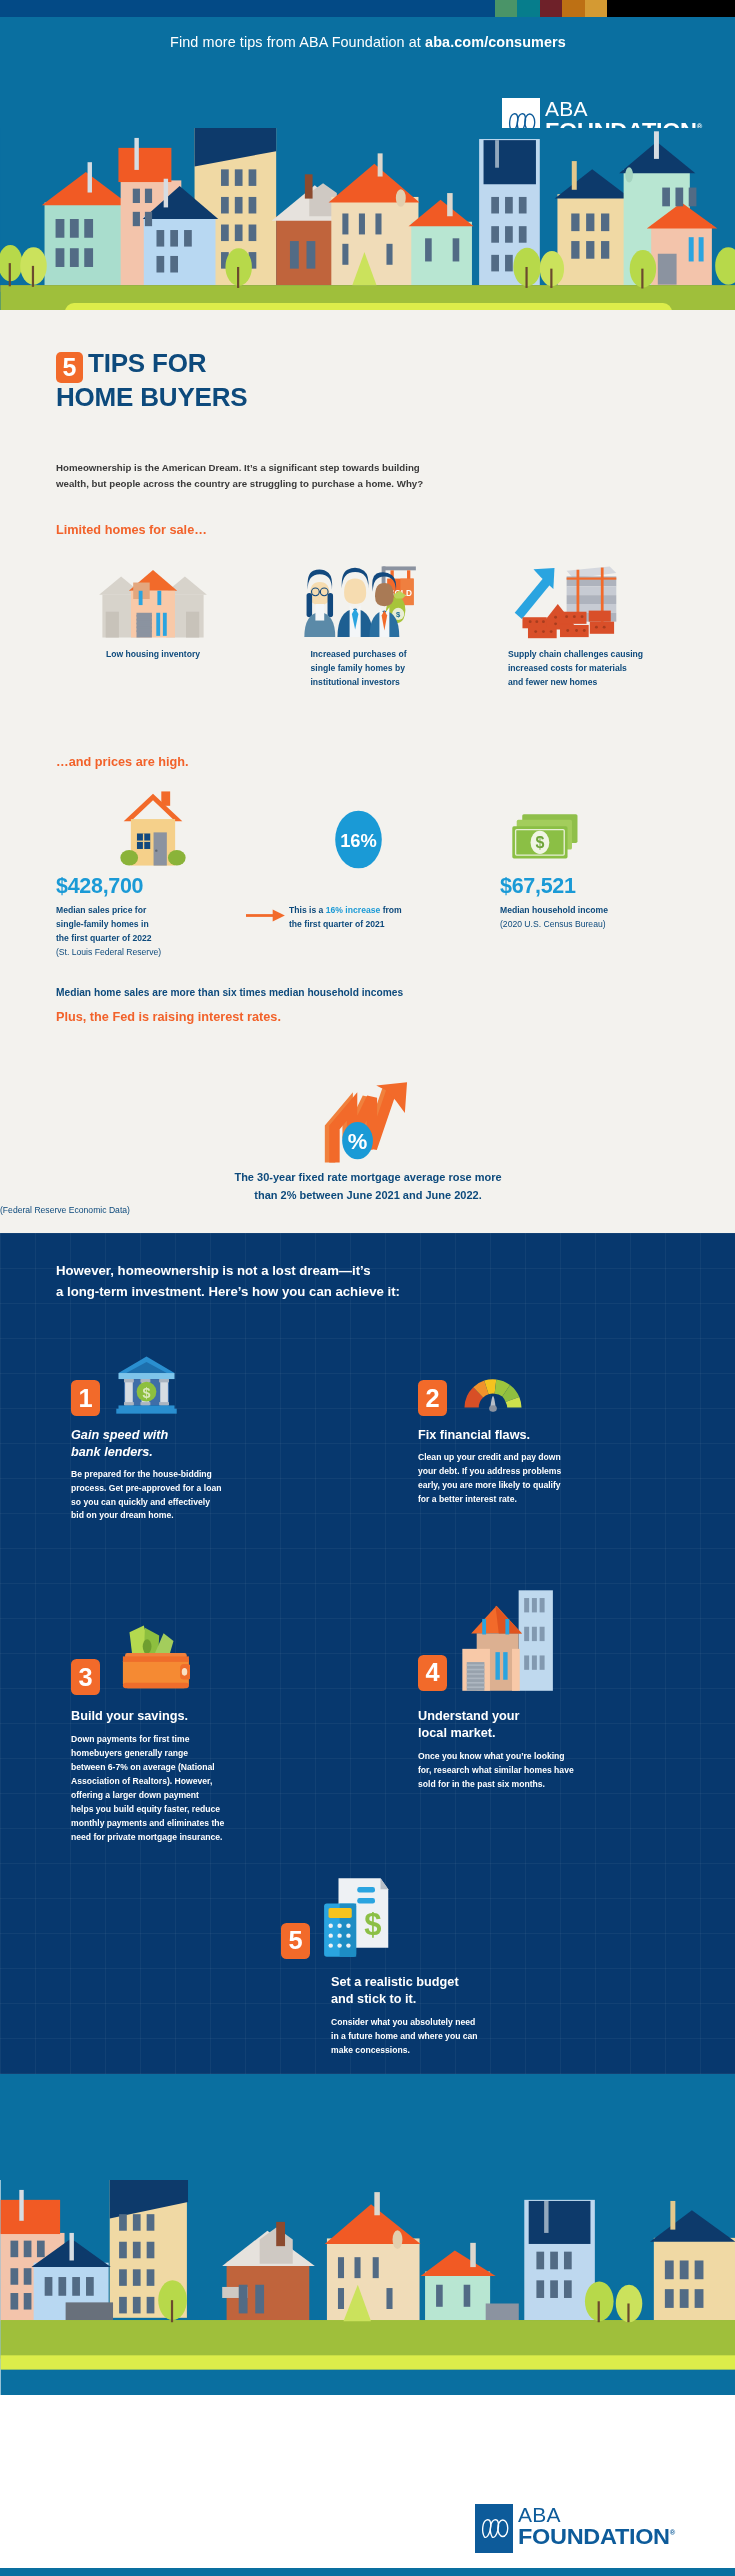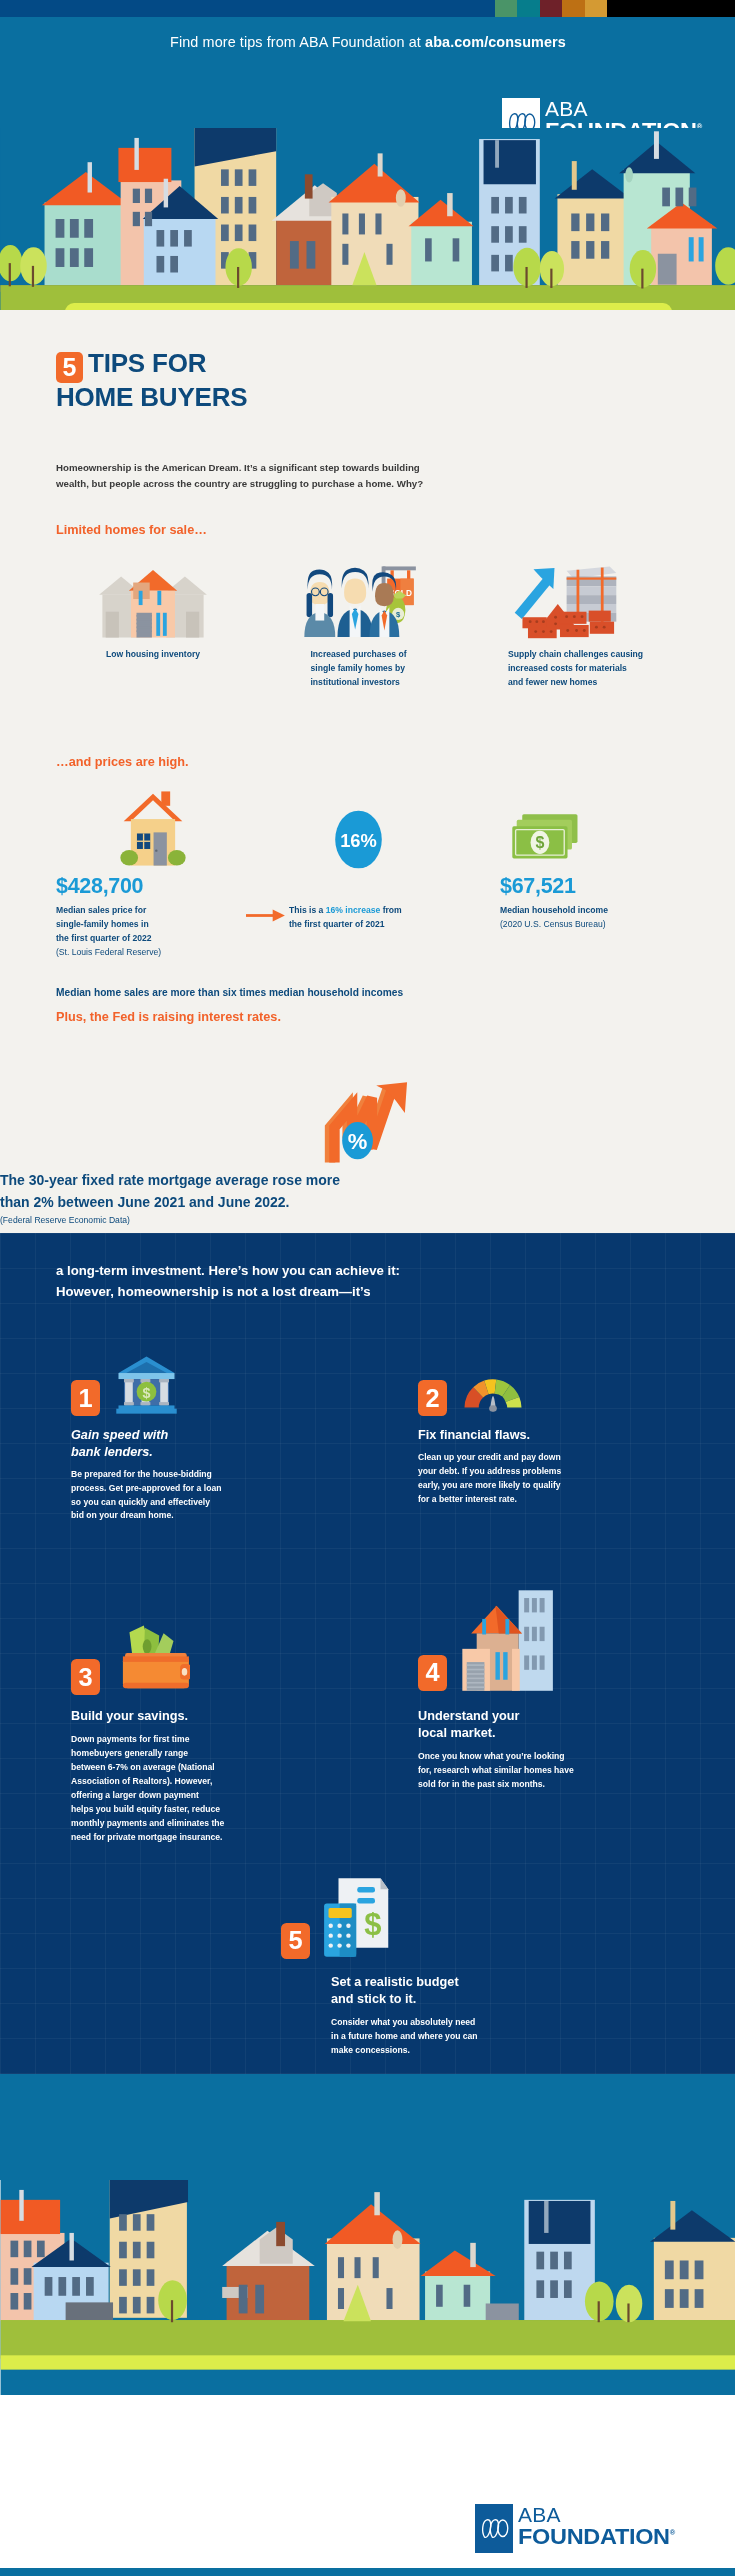--- a/index.html
+++ b/index.html
@@ -83,21 +83,21 @@
   }
 
   
   .stat-num { color:#1a9ad6; font-size:21.5px; font-weight:700; letter-spacing:-0.3px; }
   .stat-cap { color:#0d4a7c; font-size:8.6px; font-weight:700; line-height:1.62; }
   .stat-src { color:#0d4a7c; font-size:8.6px; font-weight:400; line-height:1.62; }
   .bluebold { color:#1a9ad6; font-weight:700; }
 
   .sixtimes { color:#0d4a7c; font-size:10.2px; font-weight:700; }
   .fed-cap {
-    color:#0d4a7c; font-size:14px; font-weight:700; line-height:1.6; text-align:left;
+    color:#0d4a7c; font-size:11px; font-weight:700; line-height:1.6; text-align:center;
   }
   .fed-src {
     color:#0d4a7c; font-size:8.6px; font-weight:400; line-height:1.6; text-align:left;
   }
 
   
   .darkblue {
     position:absolute; top:1233px; left:0; width:736px; height:842px;
     background:#07386e;
     background-image:
@@ -559,22 +559,22 @@
 
 <div style="position:absolute; top:1169px; left:0; width:736px;">
   <div class="fed-cap">The 30-year fixed rate mortgage average rose more</div>
   <div class="fed-cap">than 2% between June 2021 and June 2022.</div>
   <div class="fed-src">(Federal Reserve Economic Data)</div>
 </div>
 
 <div class="darkblue"></div>
 
 <div class="wrap" style="top:1260px;">
+  <div class="db-head">However, homeownership is not a lost dream—it’s</div>
   <div class="db-head">a long-term investment. Here’s how you can achieve it:</div>
-  <div class="db-head">However, homeownership is not a lost dream—it’s</div>
 </div>
 
 <div style="position:absolute; top:1355px; left:71px; width:259px;">
   <div style="display:flex; align-items:flex-end; height:61px;">
     <div class="tip-badge">1</div>
     <div style="margin-left:13.2px;">
       <svg width="67" height="60" viewBox="0 0 122 108" aria-hidden="true">
         <polygon points="61,4 112,34 10,34" fill="#2a8fd0"></polygon>
         <polygon points="61,14 98,34 24,34" fill="#1d6fad"></polygon>
         <rect x="10" y="34" width="102" height="11" fill="#7ec4ea"></rect>

